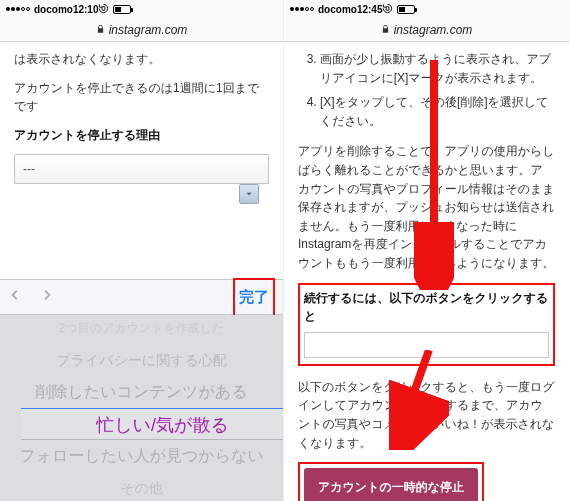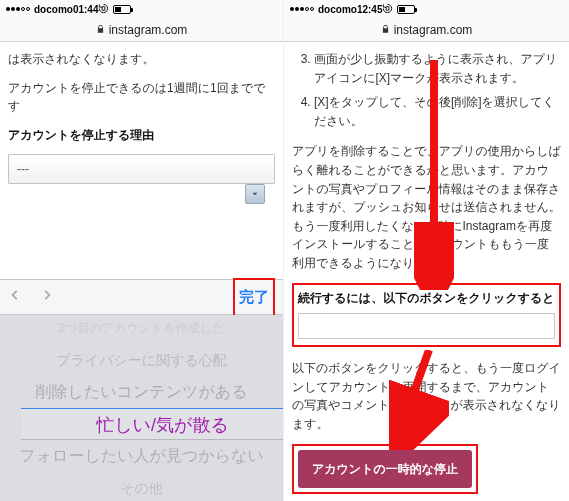--- a/index.html
+++ b/index.html
@@ -45,24 +45,25 @@
   }
   .battery .lvl { height: 100%; width: 40%; background: #000; }
 
   
   .url-bar {
     height: 24px; background: #fafafa;
     display: flex; align-items: center; justify-content: center;
     font-size: 12px; color: #222;
     border-bottom: 1px solid #d0d0d0;
     gap: 4px;
-  }
-
-  
-  .page { padding: 8px 8px; font-size: 12px; color: #333; line-height: 1.55; }
+    font-style: italic;
+  }
+
+  
+  .page { padding: 8px 14px; font-size: 12px; color: #333; line-height: 1.55; }
   .p { margin-bottom: 10px; }
   .bold { font-weight: 700; color: #111; font-size: 12px; }
 
   
   .select-box {
     width: 100%; height: 30px;
     border: 1px solid #c3c3c3;
     background: linear-gradient(#fff, #f2f2f2);
     display: flex; align-items: center; justify-content: space-between;
     padding: 0 8px; font-size: 12px; color: #555;
@@ -155,21 +156,21 @@
       <div class="status-left">
         <span class="dots">
           <span></span>
             <span></span>
             <span></span>
             <span class="hollow"></span>
             <span class="hollow"></span>
         </span>
         <span>docomo</span>
       </div>
-      <span>01:44</span>
+      <span>12:10</span>
       <div class="status-right">
         <span>
           <svg width="11" height="11" viewBox="0 0 24 24">
               <path fill="none" stroke="#000" stroke-width="2" d="M12 3a9 9 0 1 1-9 9M3 3v6h6"></path>
               <rect x="9" y="8" width="6" height="8" rx="1" fill="none" stroke="#000" stroke-width="2"></rect>
             </svg>
         </span>
         <span class="battery">
             <span class="lvl"></span>
           </span>

